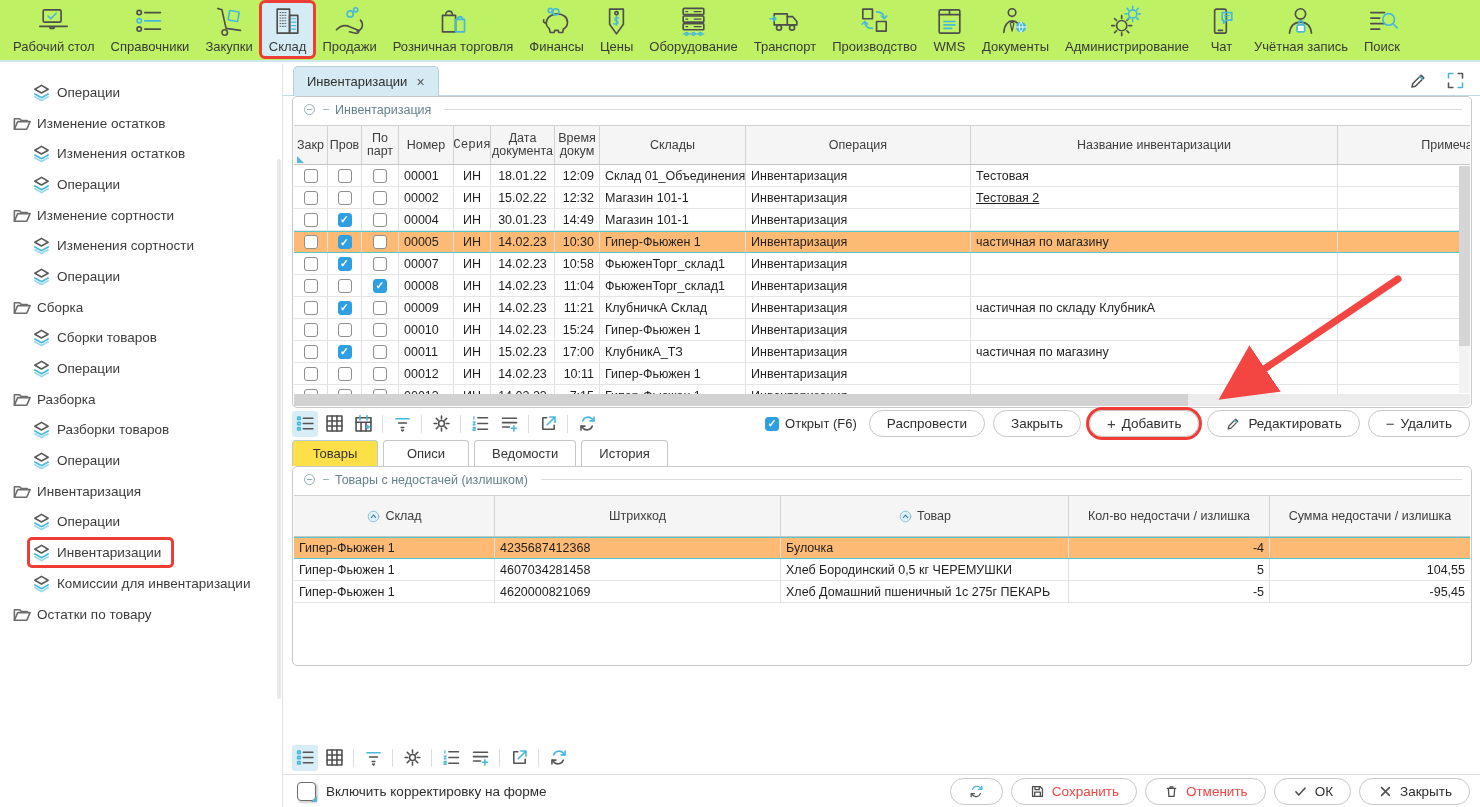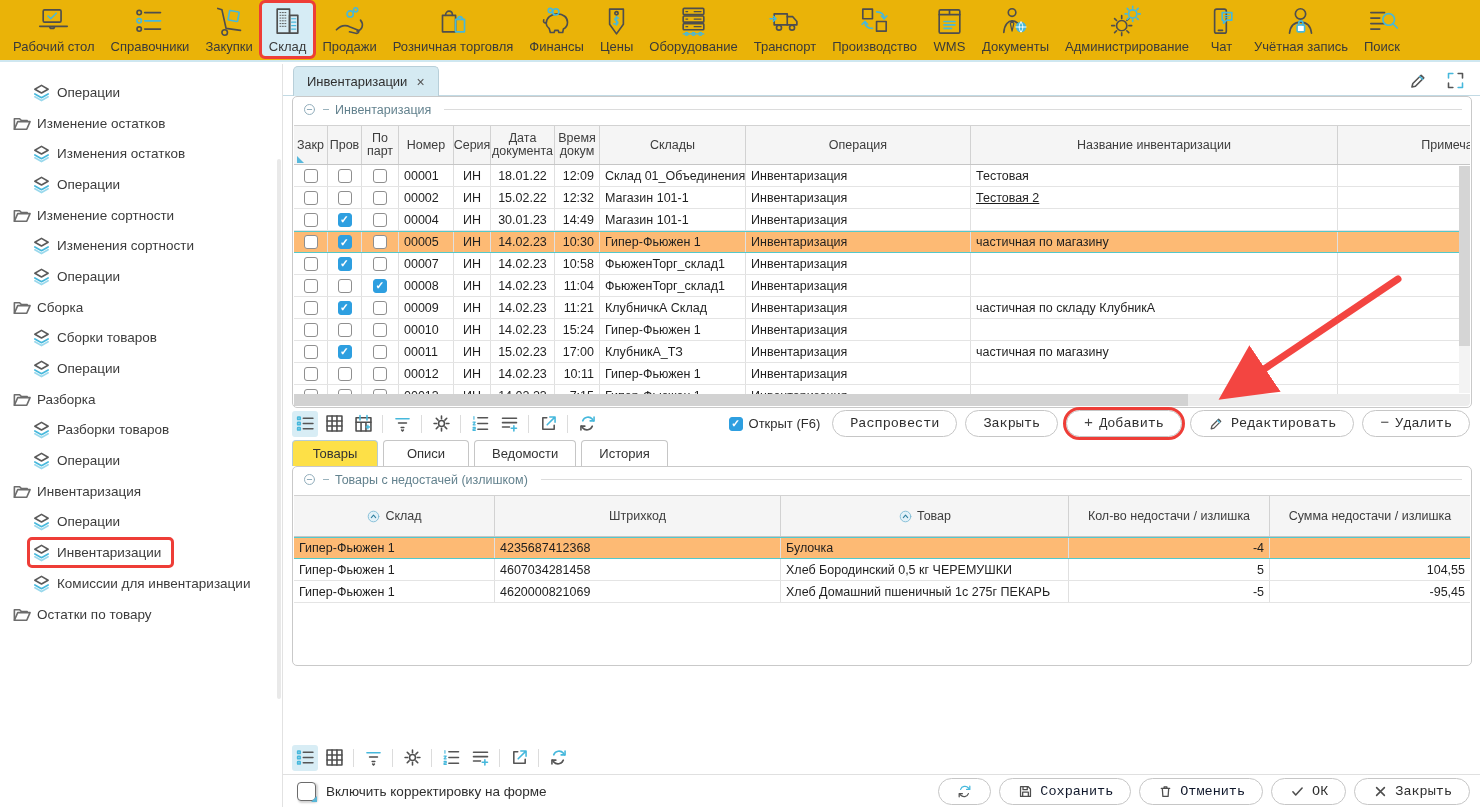--- a/index.html
+++ b/index.html
@@ -3,21 +3,21 @@
 <meta charset="utf-8">
 <style>
 *{margin:0;padding:0;box-sizing:border-box}
 html,body{width:1480px;height:807px;overflow:hidden;background:#fff;color:#333;
   font-family:"Liberation Sans",sans-serif;font-size:13px}
 .icon{display:inline-flex}
 .icon svg{width:100%;height:100%;display:block}
 
 
 .toolbar{position:absolute;left:0;top:0;width:1480px;height:62px;display:flex;align-items:flex-start;
-  padding:3px 4px 0 6px;gap:2px;border-bottom:2px solid #cfe7f0;background:#eab308;z-index:6}
+  padding:3px 4px 0 6px;gap:2px;border-bottom:2px solid #cfe7f0;background:#bef264;z-index:6}
 .tb-item{display:flex;flex-direction:column;align-items:center;padding:2px 7px 2px;border-radius:3px;cursor:pointer}
 .tb-item.selected{background:#d6ecf5}
 .tb-item.annotated{outline:3px solid #ee3d37;z-index:7}
 .tb-icon{width:33px;height:33px}
 .tb-label{font-size:13px;color:#3a3a3a;white-space:nowrap;margin-top:1px}
 
 
 .sidebar{position:absolute;left:0;top:64px;width:283px;bottom:0;background:#fff;border-right:1px solid #e2e2e2;padding-top:13px;z-index:4}
 .tree-row{height:30.7px;display:flex;align-items:center}
 .tree-row.lvl0{padding-left:10px}
@@ -76,23 +76,23 @@
 .midrow{position:absolute;left:9px;right:10px;top:346px;height:31px;display:flex;align-items:center}
 .iconstrip{display:flex;align-items:center;gap:3px}
 .tool-btn{width:26px;height:26px;display:inline-flex;align-items:center;justify-content:center;border-radius:3px;cursor:pointer}
 .tool-btn.sel{background:#d8edf5}
 .tool-btn .icon{width:21px;height:21px}
 .tsep{width:1px;height:18px;background:#dcdcdc;margin:0 3px}
 .spacer{flex:1}
 .open-cb{display:flex;align-items:center;gap:6px;font-size:13px;color:#2e2e2e;margin-right:4px;cursor:pointer}
 
 .pill{display:inline-flex;align-items:center;justify-content:center;gap:6px;height:27px;padding:0 17px;margin-left:8px;
-  background:#fff;border:1px solid #c6c6c6;border-radius:14px;font-size:13.5px;color:#2e2e2e;font-family:Liberation Mono, monospace;cursor:pointer;white-space:nowrap}
+  background:#fff;border:1px solid #c6c6c6;border-radius:14px;font-size:13.5px;color:#2e2e2e;font-family:Liberation Sans, sans-serif;cursor:pointer;white-space:nowrap}
 .pill.annotated{outline:3px solid #ee3d37;position:relative;z-index:20}
-.pill.disabled{color:#0f172a}
+.pill.disabled{color:#ef4444}
 .pill .bi{font-size:15px;color:#444;line-height:1}
 .pill .icon{width:17px;height:17px}
 
 .dtabs{position:absolute;left:9px;top:378px;height:26px;display:flex;gap:5px}
 .dtab{min-width:86px;padding:0 17px;display:flex;align-items:center;justify-content:center;border:1px solid #c6c6c6;
   border-bottom:none;border-radius:4px 4px 0 0;font-size:13px;background:#fff;color:#333;cursor:pointer}
 .dtab.sel{background:#fde047;border-color:#b5ccd5}
 
 .bottom-tools{position:absolute;left:9px;top:681px;height:29px;display:flex;align-items:center;gap:3px}
 
@@ -562,21 +562,21 @@
           </div>
           <div class="gh-cell" style="flex: 0 0 34px;">
             <span>Пров</span>
           </div>
           <div class="gh-cell" style="flex: 0 0 37px;">
             <span>По парт</span>
           </div>
           <div class="gh-cell" style="flex: 0 0 55px;">
             <span>Номер</span>
           </div>
-          <div class="gh-cell" style="flex: 0 0 37px;">
+          <div class="gh-cell" style="flex: 0 0 37px; font-family: Liberation Mono, monospace;">
             <span>Серия</span>
           </div>
           <div class="gh-cell" style="flex: 0 0 64px;">
             <span>Дата документа</span>
           </div>
           <div class="gh-cell" style="flex: 0 0 45px;">
             <span>Время докум</span>
           </div>
           <div class="gh-cell" style="flex: 0 0 146px;">
             <span>Склады</span>

